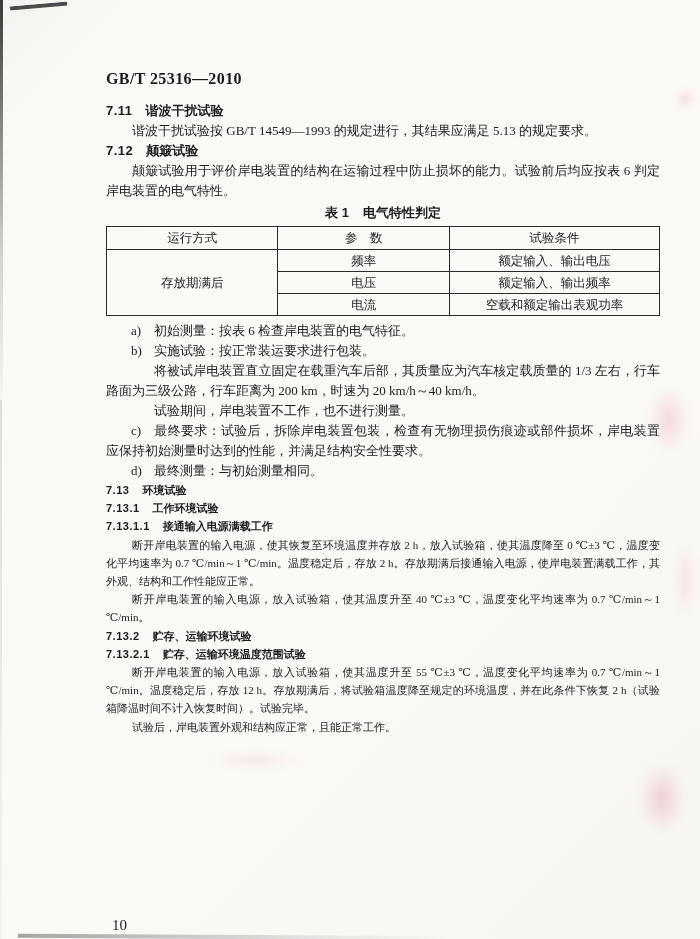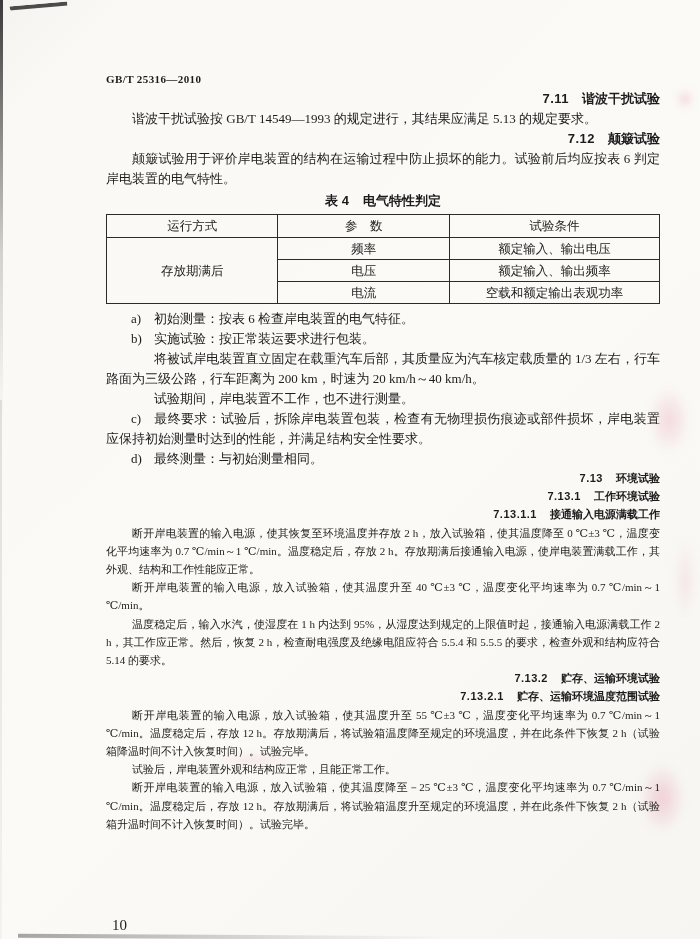--- a/index.html
+++ b/index.html
@@ -31,26 +31,26 @@
   .smudge.b{right:6px;top:748px;width:64px;height:100px;
     background:radial-gradient(closest-side,rgba(222,110,140,.30),transparent 70%);}
   .smudge.c{right:0;top:520px;width:30px;height:120px;
     background:radial-gradient(closest-side,rgba(225,140,160,.18),transparent 70%);}
   .smudge.d{left:188px;top:752px;width:130px;height:16px;border-radius:40%;
     background:radial-gradient(closest-side,rgba(224,120,150,.22),transparent 75%);}
   .smudge.e{right:4px;top:86px;width:22px;height:26px;
     background:radial-gradient(closest-side,rgba(210,80,110,.30),transparent 70%);}
   
   .content{position:absolute;left:106px;top:70px;width:554px;}
-  .doc-code{font-weight:bold;font-size:11px;line-height:18px;margin-bottom:1px;
+  .doc-code{font-weight:bold;font-size:16px;line-height:18px;margin-bottom:13px;
     letter-spacing:.4px;}
   .sect-a{font-size:13px;line-height:20px;}
   .sect-b{font-size:11px;line-height:18.2px;}
   .h{font-family:"Liberation Sans","DejaVu Sans",sans-serif;font-weight:bold;
-    text-align:right;text-indent:0;}
+    text-align:left;text-indent:0;}
   .h .num{margin-right:13px;letter-spacing:.5px;}
   .p{text-indent:26px;text-align:justify;margin:0;}
   
   .tbl-wrap{margin:2px 0 5px 0;}
   .tbl-caption{font-family:"Liberation Sans","DejaVu Sans",sans-serif;font-weight:bold;
     font-size:13px;line-height:20px;text-align:center;margin-bottom:3px;}
   .tbl-caption .cap-num{margin-right:14px;}
   table{width:100%;border-collapse:collapse;table-layout:fixed;}
   td,th{border:1px solid #2b2b2b;font-size:12.5px;font-weight:normal;
     text-align:center;vertical-align:middle;padding:0;}
@@ -89,21 +89,21 @@
       </div>
       <p class="p">谐波干扰试验按 GB/T 14549—1993 的规定进行，其结果应满足 5.13 的规定要求。</p>
 
       <div class="h">
         <span class="num">7.12</span><span>颠簸试验</span>
       </div>
       <p class="p">颠簸试验用于评价岸电装置的结构在运输过程中防止损坏的能力。试验前后均应按表 6 判定岸电装置的电气特性。</p>
 
       <div class="tbl-wrap">
         <div class="tbl-caption">
-          <span class="cap-num">表 4</span><span>电气特性判定</span>
+          <span class="cap-num">表 1</span><span>电气特性判定</span>
         </div>
         <table>
           <colgroup>
               <col class="c1">
               <col class="c2">
               <col class="c3">
             </colgroup>
           <tbody>
               <tr>
             <th>运行方式</th>
@@ -154,30 +154,28 @@
       <div class="h">
         <span class="num">7.13.1</span><span>工作环境试验</span>
       </div>
 
       <div class="h">
         <span class="num">7.13.1.1</span><span>接通输入电源满载工作</span>
       </div>
       <p class="p">断开岸电装置的输入电源，使其恢复至环境温度并存放 2 h，放入试验箱，使其温度降至 0 ℃±3 ℃，温度变化平均速率为 0.7 ℃/min～1 ℃/min。温度稳定后，存放 2 h。存放期满后接通输入电源，使岸电装置满载工作，其外观、结构和工作性能应正常。</p>
 
       <p class="p">断开岸电装置的输入电源，放入试验箱，使其温度升至 40 ℃±3 ℃，温度变化平均速率为 0.7 ℃/min～1 ℃/min。</p>
-      <p class="p">温度稳定后，输入水汽，使湿度在 1 h 内达到 95%，从湿度达到规定的上限值时起，接通输入电源满载工作 2 h，其工作应正常。然后，恢复 2 h，检查耐电强度及绝缘电阻应符合 5.5.4 和 5.5.5 的要求，检查外观和结构应符合 5.14 的要求。</p>
 
       <div class="h">
         <span class="num">7.13.2</span><span>贮存、运输环境试验</span>
       </div>
 
       <div class="h">
         <span class="num">7.13.2.1</span><span>贮存、运输环境温度范围试验</span>
       </div>
       <p class="p">断开岸电装置的输入电源，放入试验箱，使其温度升至 55 ℃±3 ℃，温度变化平均速率为 0.7 ℃/min～1 ℃/min。温度稳定后，存放 12 h。存放期满后，将试验箱温度降至规定的环境温度，并在此条件下恢复 2 h（试验箱降温时间不计入恢复时间）。试验完毕。</p>
       <p class="p">试验后，岸电装置外观和结构应正常，且能正常工作。</p>
-      <p class="p">断开岸电装置的输入电源，放入试验箱，使其温度降至－25 ℃±3 ℃，温度变化平均速率为 0.7 ℃/min～1 ℃/min。温度稳定后，存放 12 h。存放期满后，将试验箱温度升至规定的环境温度，并在此条件下恢复 2 h（试验箱升温时间不计入恢复时间）。试验完毕。</p>
     </div>
 
   </div>
 
   <div class="page-num">10</div>
 </div>
 
 </body></html>

